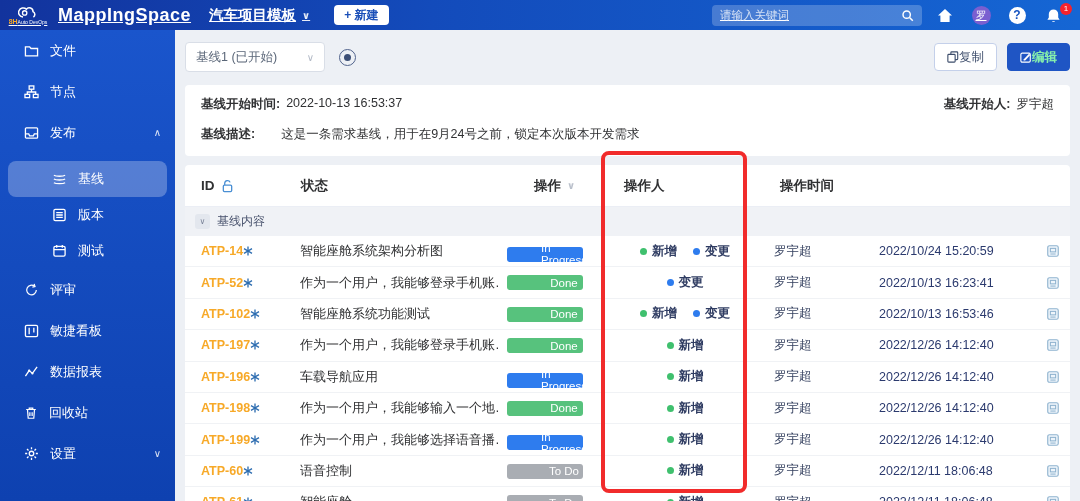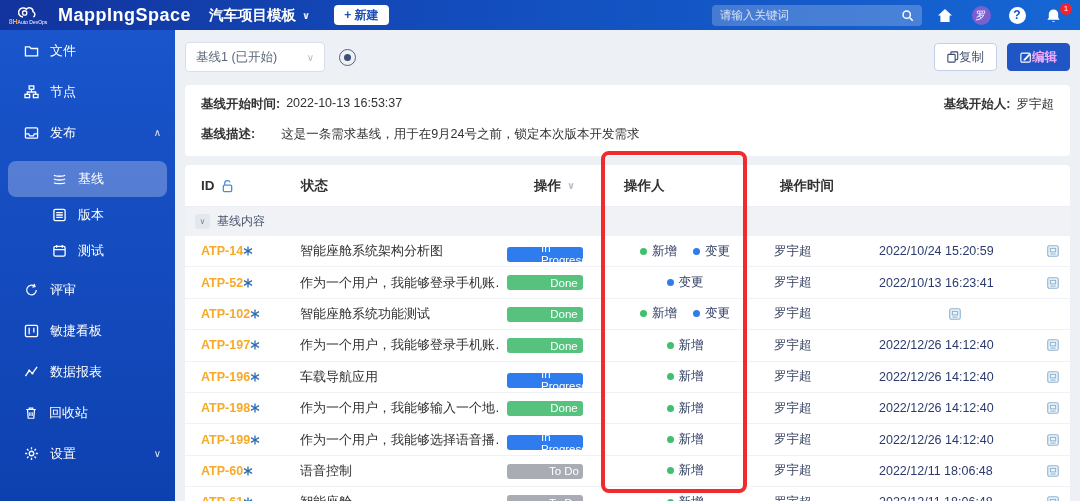--- a/index.html
+++ b/index.html
@@ -3,21 +3,21 @@
 <meta charset="utf-8">
 <style>
   * { box-sizing: border-box; margin: 0; padding: 0; }
   html,body { width:1080px; height:501px; overflow:hidden;
     font-family:"Liberation Sans","DejaVu Sans",sans-serif; background:#edf0f5; }
   .app { width:100%; height:100%; display:flex; flex-direction:column; }
 
   
   .topbar { height:30px; flex:0 0 30px; display:flex; align-items:center;
     background:linear-gradient(90deg,#12339d 0%,#134bbb 40%,#1566d4 100%);
-    padding:0 14px 0 8px; color:#fff; gap:10px; }
+    padding:0 14px 0 8px; color:#fff; gap:10px;text-decoration:underline; }
   .logo { display:flex; flex-direction:column; align-items:center; line-height:1; width:40px; }
   .logo svg { display:block; }
   .logo-8h { font-size:7px; font-weight:bold; color:#f7a928; margin-top:-1px; }
   .logo-8h small { color:#fff; font-size:5px; font-weight:normal; }
   .wordmark { font-size:18px; font-weight:bold; letter-spacing:.5px; }
   .proj { display:flex; align-items:center; gap:6px; font-size:14.5px; font-weight:bold; margin-left:8px; cursor:pointer;}
   .chev { font-size:10px; opacity:.9; }
   .new-btn { margin-left:14px; background:#fff; color:#1a4fb8; border:none; border-radius:4px;
     height:20px; padding:0 10px; font-size:12px; font-weight:bold; cursor:pointer; }
   .flex1 { flex:1; }
@@ -54,21 +54,21 @@
   .toolbar { display:flex; align-items:center; height:30px; margin-bottom:13px; }
   .select { width:140px; height:30px; background:#fff; border:1px solid #d9dee7; border-radius:4px;
     display:flex; align-items:center; padding:0 10px; font-size:12.5px; color:#5a6678; cursor:pointer; }
   .select .chev { margin-left:auto; color:#aab2c0; }
   .target-ic { margin-left:14px; width:17px; height:17px; border:1.5px solid #51638c; border-radius:50%;
     display:flex; align-items:center; justify-content:center; cursor:pointer; }
   .target-ic::after { content:""; width:7px; height:7px; border-radius:50%; background:#3c4f76; }
   .tb-btn { height:28px; display:flex; align-items:center; gap:0; border-radius:4px;
     font-size:12.5px; padding:0 12px; cursor:pointer; }
   .btn-copy { background:#fff; border:1px solid #c4d0ea; color:#3d4d6b; margin-right:10px; }
-  .btn-edit { background:#1f55c4; border:1px solid #1f55c4; color:#f0abfc; font-weight:bold; }
+  .btn-edit { background:#1f55c4; border:1px solid #1f55c4; color:#86efac; font-weight:bold; }
 
   
   .info-card { background:#fff; border-radius:4px; padding:11px 16px 13px; margin-bottom:9px;
     font-size:12.5px; color:#303133; }
   .info-line1 { display:flex; margin-bottom:13px; }
   .info-label { font-weight:bold; margin-right:6px; }
   .info-right { margin-left:auto; display:flex; }
   .info-line2 { display:flex; }
   .info-line2 .info-label { margin-right:26px; }
 
@@ -90,21 +90,21 @@
   .trow { height:31.4px; border-bottom:1px solid #f0f2f5; font-size:13px; }
   .c-id { padding-left:16px; display:flex; align-items:center; }
   .c-id a { color:#f7a928; text-decoration:none; font-weight:bold; font-size:12.5px; cursor:pointer; }
   .c-name { padding-left:5px; color:#303133; white-space:nowrap; overflow:hidden; cursor:pointer; }
   .badge { width:76px; height:15px; margin-left:7px; border-radius:3px; color:#fff; font-size:11.5px;
     display:inline-flex; align-items:center; justify-content:center; cursor:default;padding-left:38px; }
   .badge.progress { background:#2e7cee; }
   .badge.done { background:#57c27d; }
   .badge.todo { background:#a9adb3; }
   .c-ops { display:flex; justify-content:center; align-items:center; gap:16px;
-    font-size:12.5px; color:#2f3c62; }
+    font-size:12.5px; color:#2f3c62;font-weight:bold; }
   .op { display:flex; align-items:center; gap:5px; }
   .dot { width:7px; height:7px; border-radius:50%; }
   .dot.add { background:#3fc06e; }
   .dot.change { background:#2e7cee; }
   .c-oper { padding-left:14px; color:#333f5e; font-size:12.5px; }
   .c-time { padding-left:4px; color:#2b3a6e; font-size:12.5px; }
   .c-detail { display:flex; justify-content:center; cursor:pointer; }
 
   
   .red-rect { position:absolute; left:601px; top:151px; width:146px; height:342px;
@@ -416,20 +416,21 @@
               </div>
        <div class="c-name">智能座舱系统功能测试</div>
        <div><span class="badge done">Done</span></div>
        <div class="c-ops">
                 <span class="op">
        <span class="dot add"></span>新增</span>
                 <span class="op">
        <span class="dot change"></span>变更</span>
               </div>
        <div class="c-oper">罗宇超</div>
+       <div class="c-time">2022/10/13 16:53:46</div>
        <div class="c-detail">
                 <svg width="14" height="14" viewBox="0 0 16 16">
                   <rect x="2" y="2" width="12" height="12" rx="2" fill="#eef5fb" stroke="#8fb3cf" stroke-width="1.3"></rect>
                   <rect x="5" y="5" width="6" height="4" fill="none" stroke="#8fb3cf" stroke-width="1.2"></rect>
                   <path d="M5 11.5h6" stroke="#8fb3cf" stroke-width="1.2"></path>
                 </svg>
               </div>
      </div>
             <div class="tgrid trow">
        <div class="c-id">

